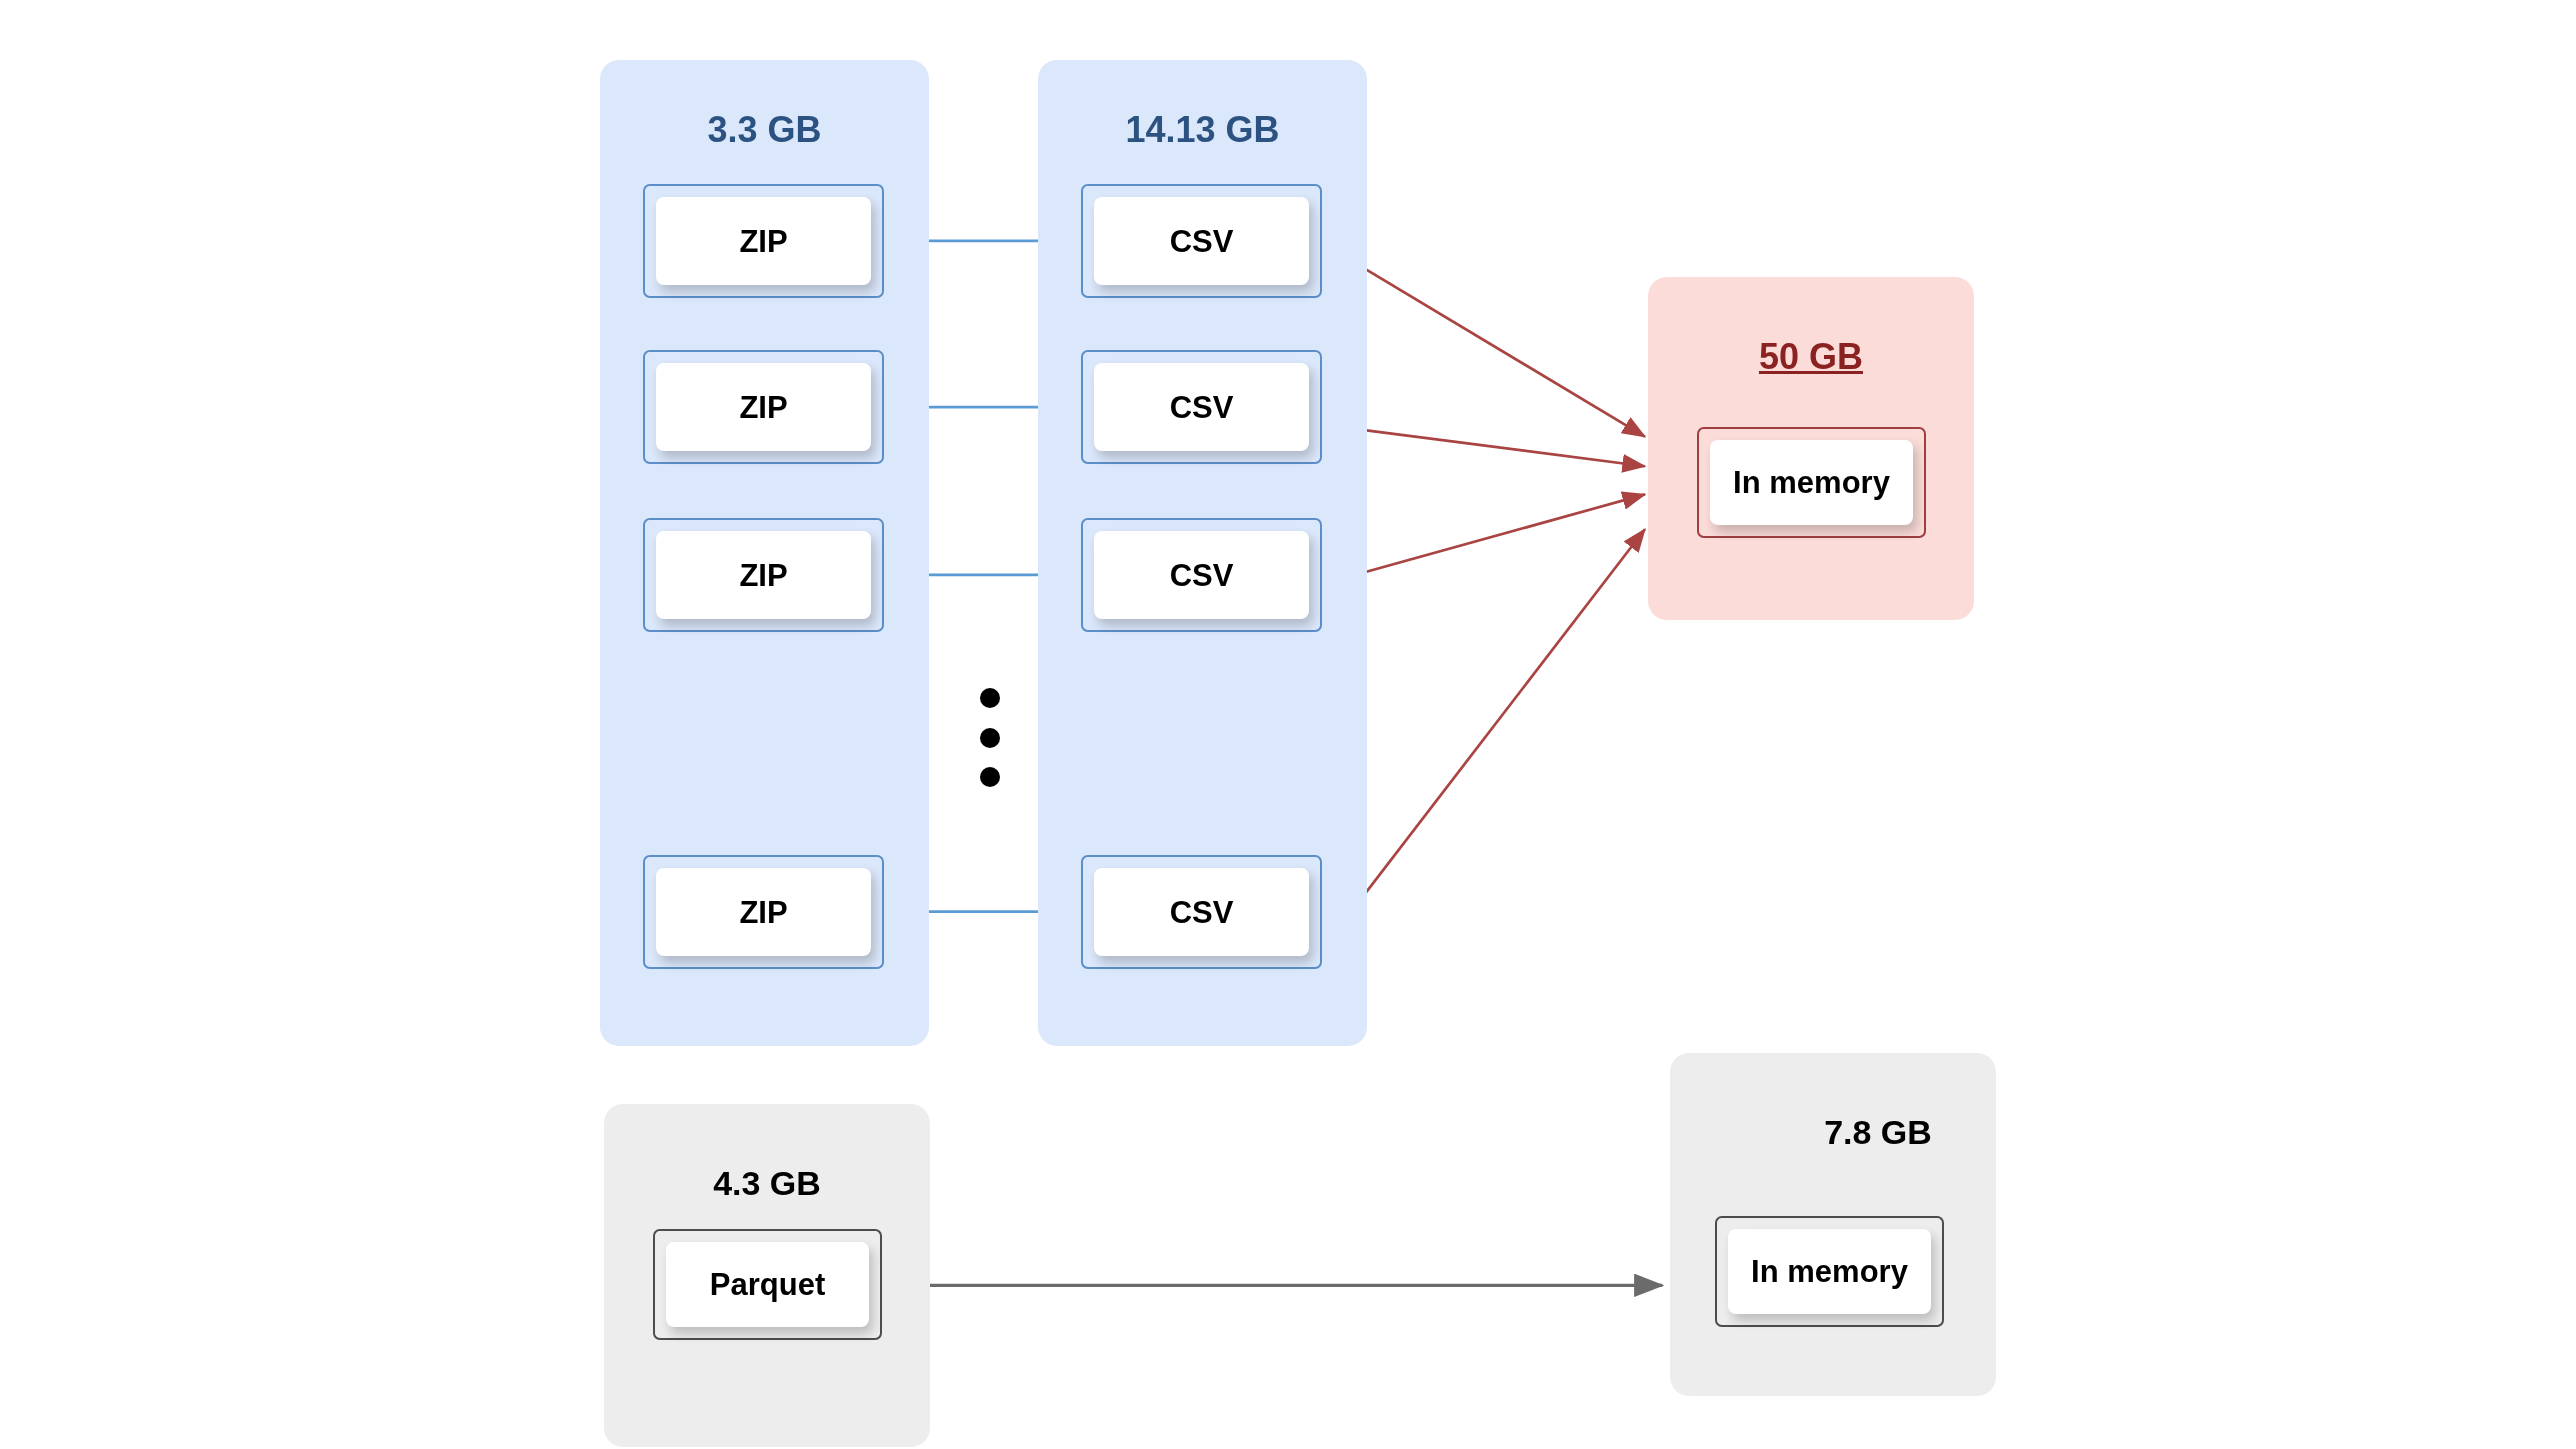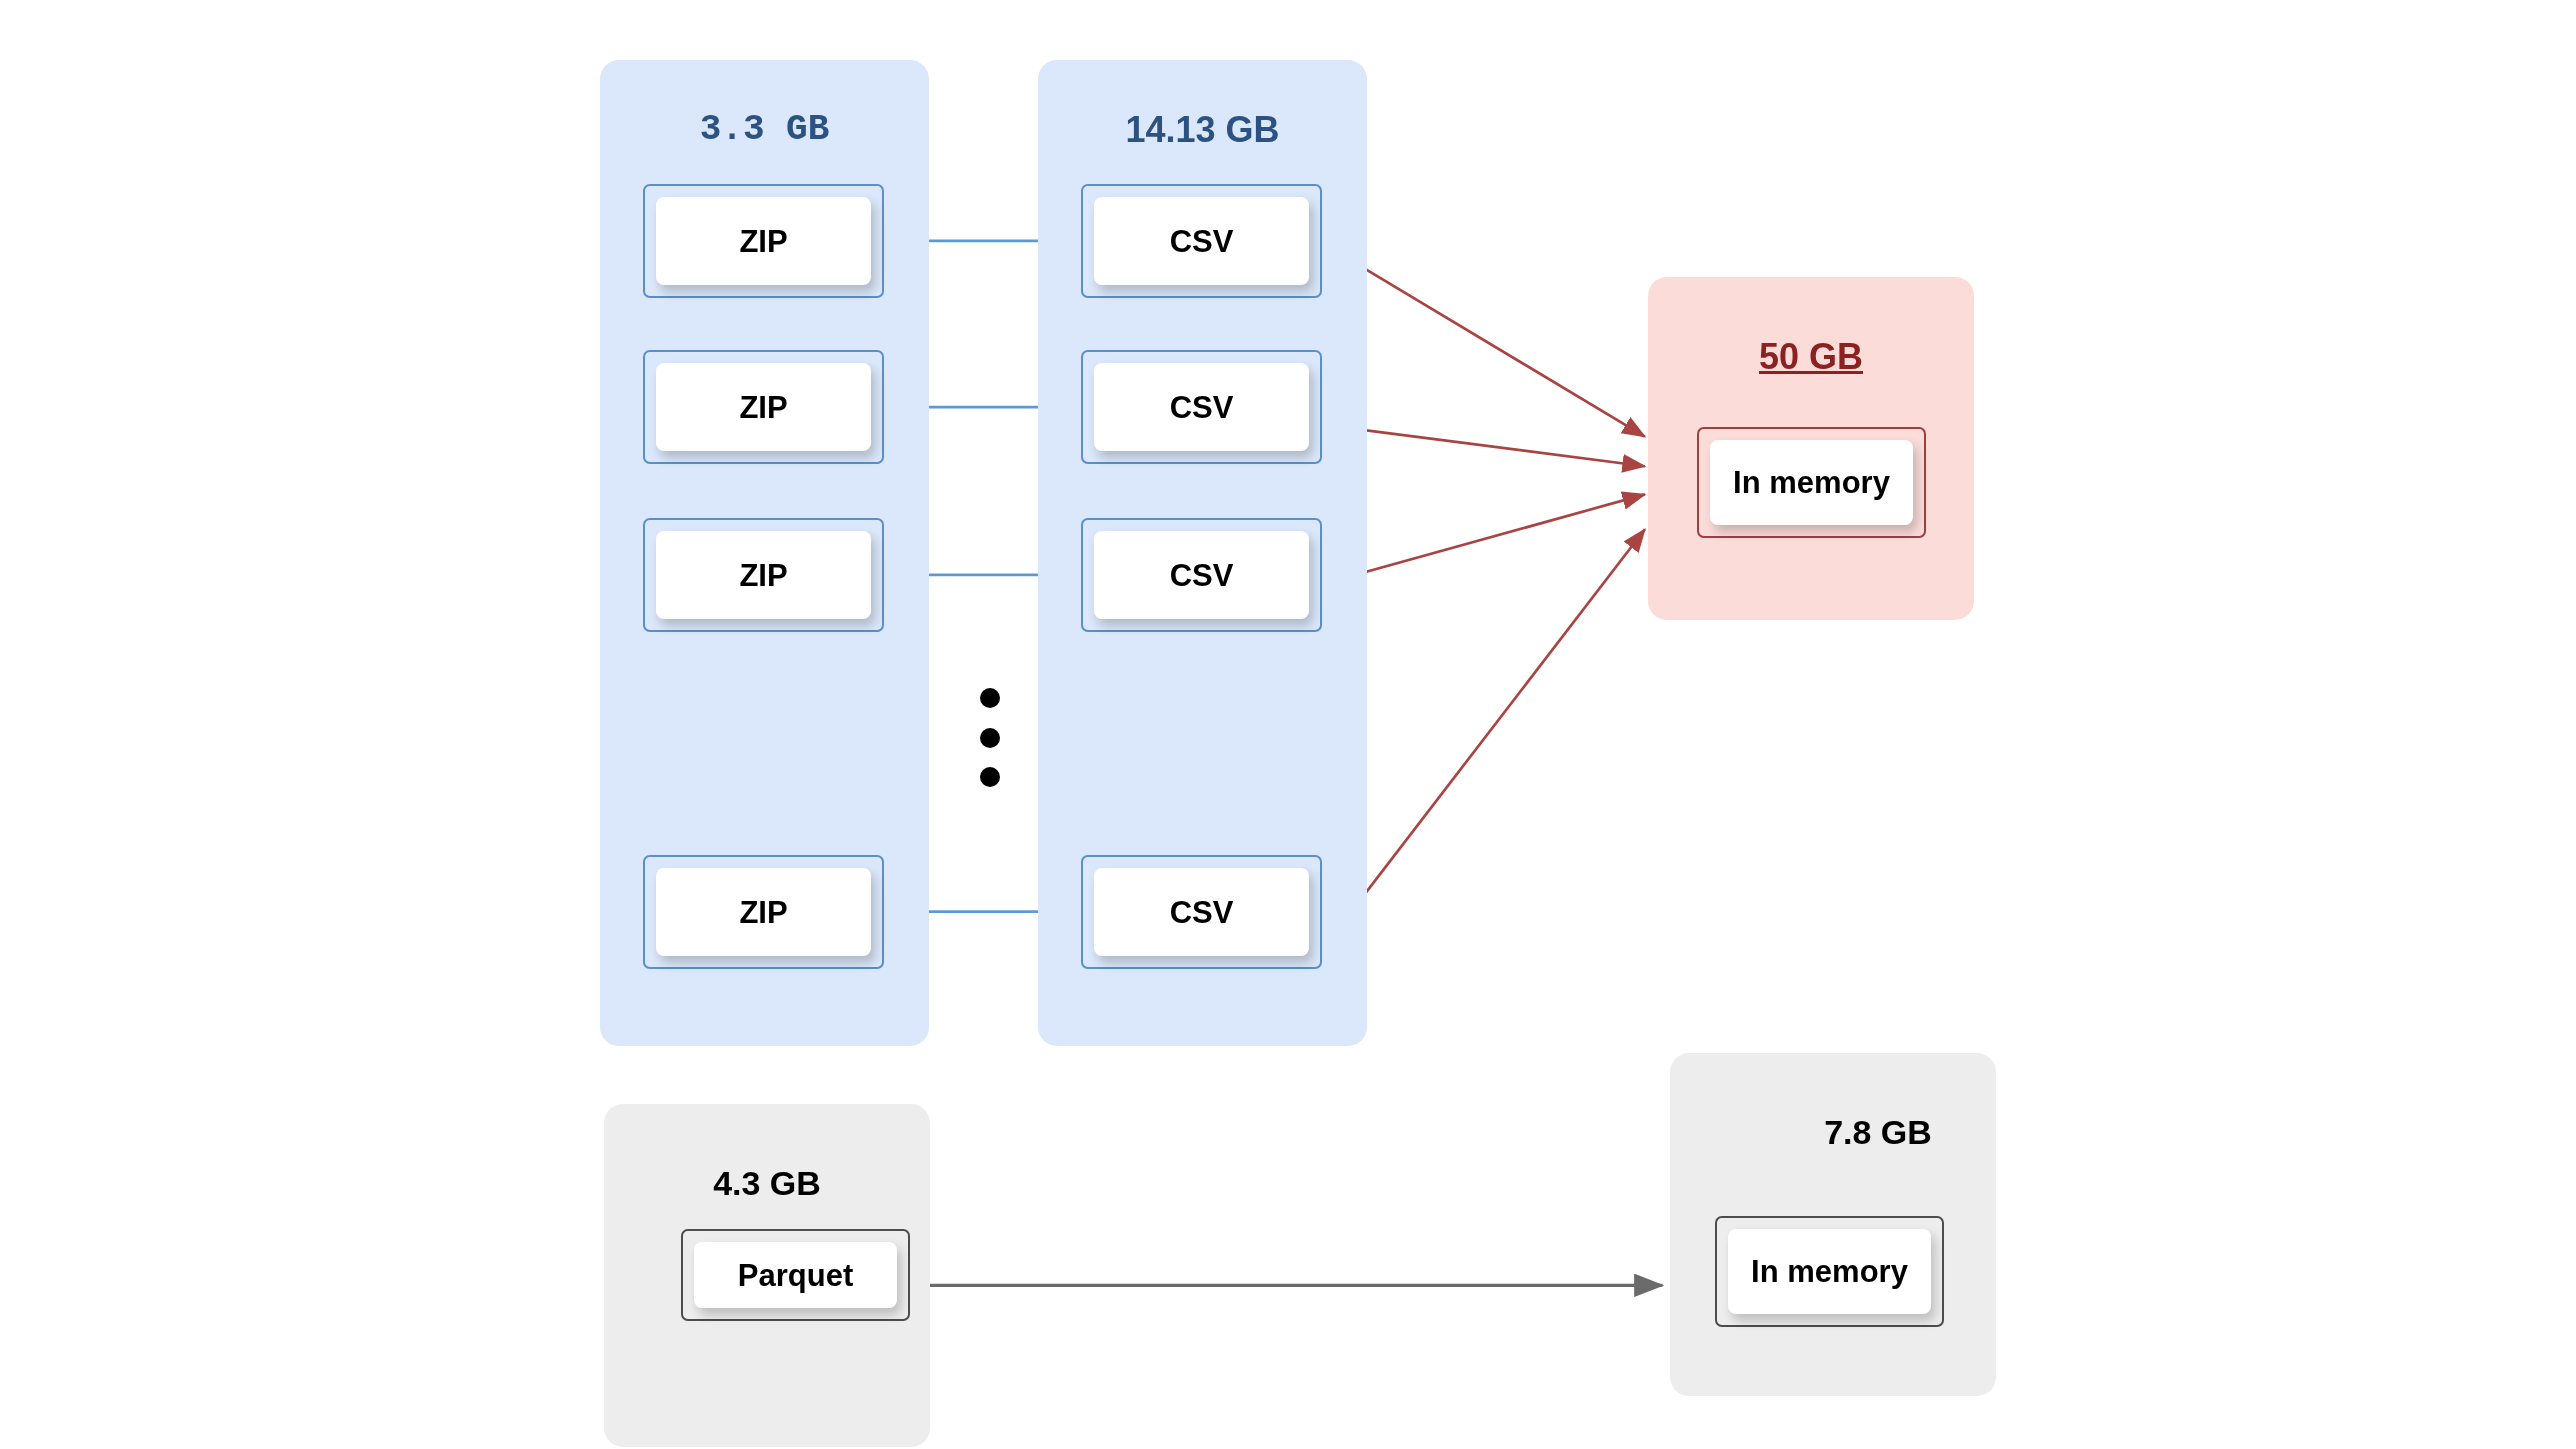--- a/index.html
+++ b/index.html
@@ -129,21 +129,21 @@
       <line x1="2002" y1="637" x2="2452" y2="695" stroke="#a94442" stroke-width="4" marker-end="url(#ah-red)"></line>
       <line x1="2002" y1="862" x2="2452" y2="737" stroke="#a94442" stroke-width="4" marker-end="url(#ah-red)"></line>
       <line x1="2002" y1="1375" x2="2452" y2="789" stroke="#a94442" stroke-width="4" marker-end="url(#ah-red)"></line>
     </g>
 
     <g>
       <line x1="1326" y1="1916" x2="2478" y2="1916" stroke="#6b6b6b" stroke-width="5" marker-end="url(#ah-gray)"></line>
     </g>
   </svg>
 
-  <div class="panel blue" style="left:600px; top:60px; width:329px; height:986px;font-family:Liberation Mono, monospace;">
+  <div class="panel blue" style="left:600px; top:60px; width:329px; height:986px;">
     <div class="panel-title blue" style="top:52px;">3.3 GB</div>
   </div>
 
   <div class="node blue" style="left:643px; top:184px; width:241px; height:114px;">
     <div class="node-inner">
       <span class="node-label">ZIP</span>
     </div>
   </div>
 
   <div class="node blue" style="left:643px; top:350px; width:241px; height:114px;">
@@ -205,21 +205,21 @@
   <div class="node red" style="left:1697px; top:427px; width:229px; height:111px;">
     <div class="node-inner">
       <span class="node-label">In memory</span>
     </div>
   </div>
 
   <div class="panel gray" style="left:604px; top:1104px; width:326px; height:343px;">
     <div class="panel-title gray" style="top:62px;">4.3 GB</div>
   </div>
 
-  <div class="node gray" style="left:681px; top:1229px; width:229px; height:92px;">
+  <div class="node gray" style="left:653px; top:1229px; width:229px; height:111px;">
     <div class="node-inner">
       <span class="node-label">Parquet</span>
     </div>
   </div>
 
   <div class="panel gray" style="left:1670px; top:1053px; width:326px; height:343px;">
     <div class="panel-title gray" style="top:62px;padding-left:45px;">7.8 GB</div>
   </div>
 
   <div class="node gray" style="left:1715px; top:1216px; width:229px; height:111px;">

